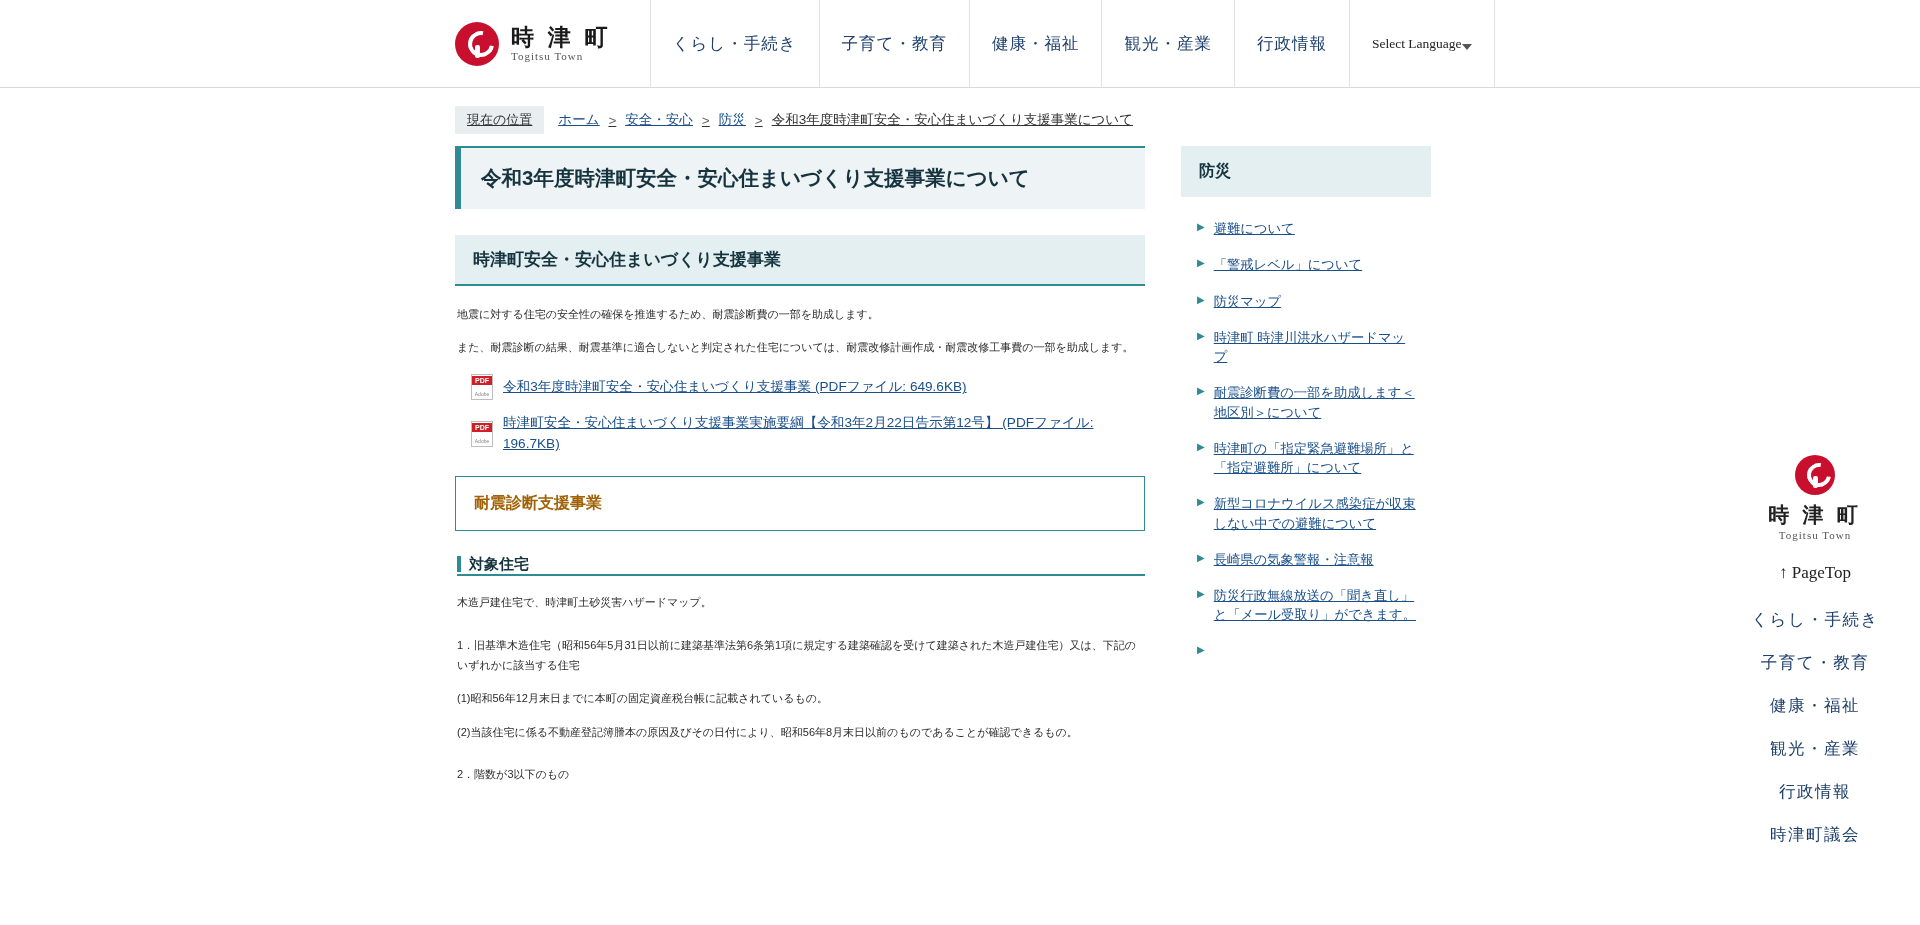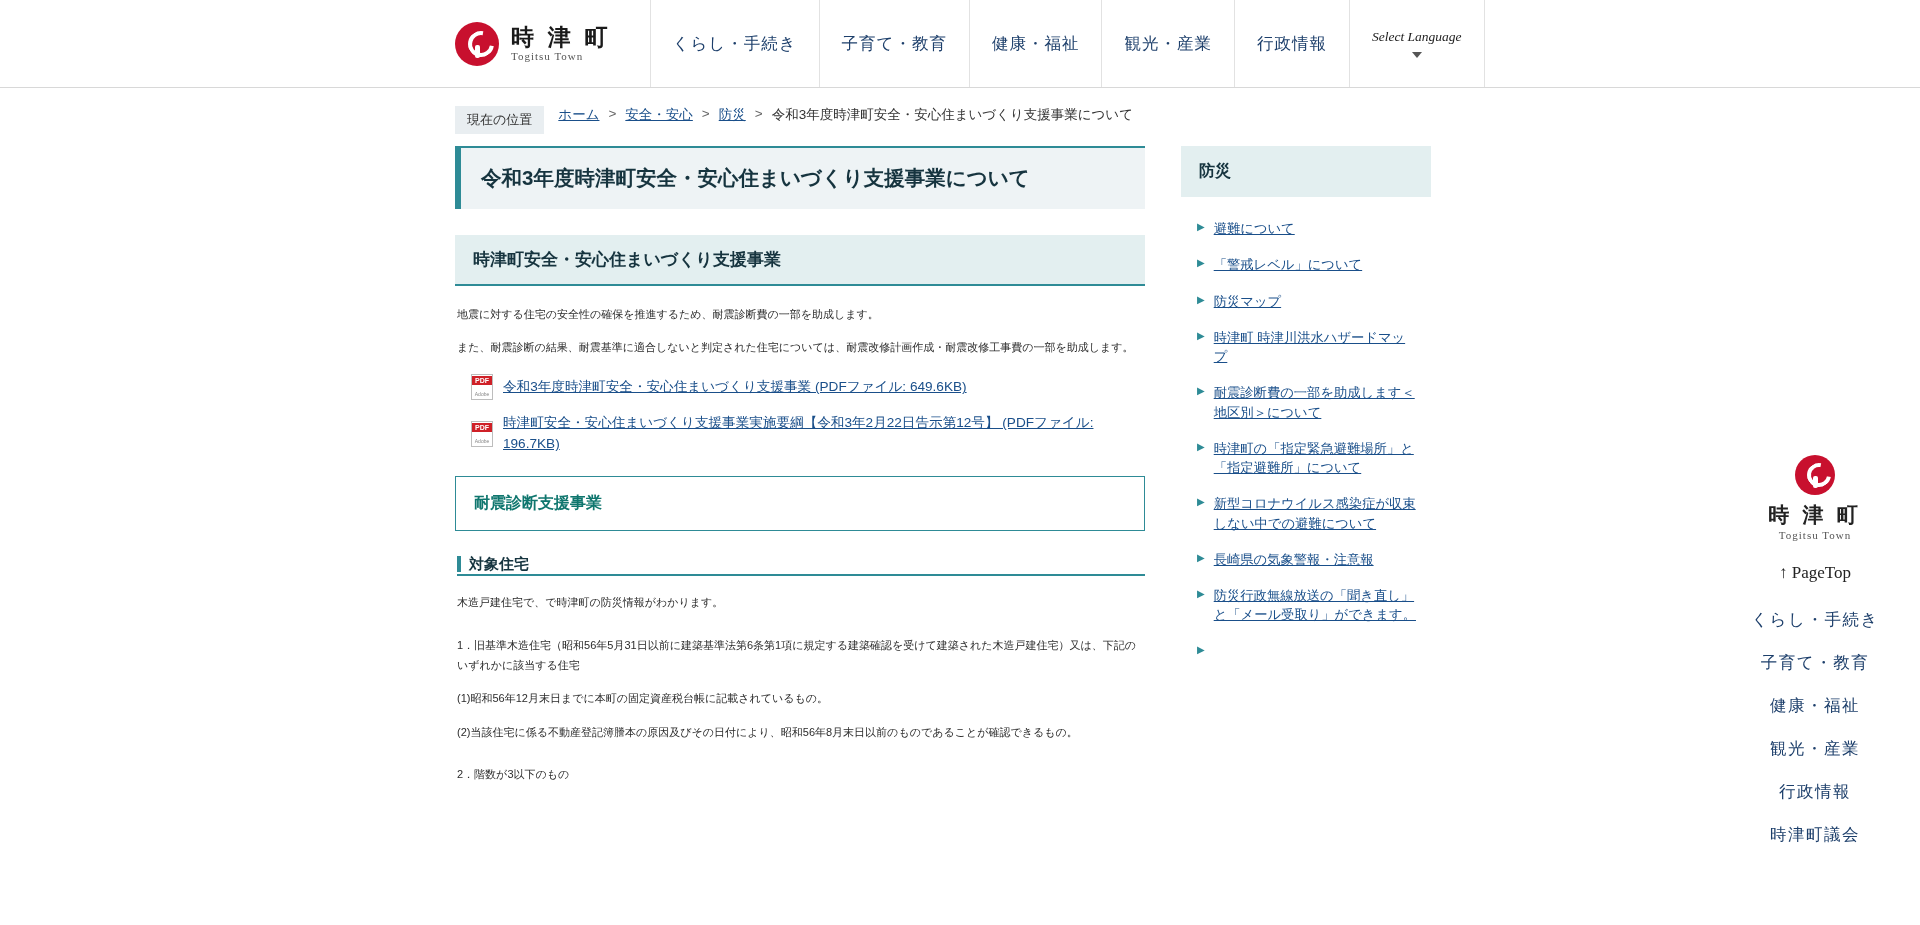--- a/index.html
+++ b/index.html
@@ -83,47 +83,48 @@
     font-size: 16.5px;
     color: #1d3f6b;
     letter-spacing: 1px;
     border-left: 1px solid #e2e2e2;
     cursor: pointer;
     white-space: nowrap;
   }
   .gnav-item:last-child { border-right: 1px solid #e2e2e2; }
   .lang-item {
     display: flex;
-    flex-direction: column;
+    flex-direction: row;
     align-items: center;
     justify-content: center;
     padding: 0 22px;
     border-left: 1px solid #e2e2e2;
     border-right: 1px solid #e2e2e2;
     font-size: 13.5px;
     color: #222;
     cursor: pointer;
     font-family: "Liberation Serif", "DejaVu Serif", serif;
-    font-style: italic;
   }
   .lang-caret {
     margin-top: 7px;
     width: 0; height: 0;
     border-left: 5px solid transparent;
     border-right: 5px solid transparent;
     border-top: 6px solid #555;
   }
 
   
   .breadcrumb-bar {
     padding: 18px 0 12px 455px;
     display: flex;
+    align-items: center;
     font-size: 13.5px;
     gap: 6px;
     color: #333;
+    text-decoration: underline;
   }
   .bc-label {
     background: #e9eef1;
     padding: 5px 12px;
     font-size: 13px;
     color: #333;
     margin-right: 8px;
   }
   .bc-sep { color: #666; padding: 0 3px; }
 
@@ -202,21 +203,21 @@
     font-size: 13.6px;
     line-height: 1.55;
     color: #1a4f8a;
     max-width: 620px;
   }
   .box-title {
     border: 1px solid #2e8b96;
     padding: 16px 18px;
     font-size: 16px;
     font-weight: bold;
-    color: #0f766e;
+    color: #a16207;
     margin: 22px 0 24px 0;
   }
   .sub-head {
     border-bottom: 2px solid #2e8b96;
     padding: 0 0 0 12px;
     margin: 0 0 16px 2px;
     position: relative;
     font-size: 15px;
     font-weight: bold;
     color: #16343f;
@@ -370,21 +371,21 @@
       <div class="pdf-row">
         <span class="pdf-icon"></span>
         <a class="pdf-link" href="#">時津町安全・安心住まいづくり支援事業実施要綱【令和3年2月22日告示第12号】 (PDFファイル: 196.7KB)</a>
       </div>
     </div>
 
     <div class="box-title">耐震診断支援事業</div>
 
     <div class="sub-head">対象住宅</div>
 
-    <p class="para">木造戸建住宅で、で時津町の防災情報がわかります。</p>
+    <p class="para">木造戸建住宅で、時津町土砂災害ハザードマップ。</p>
     <p class="para" style="margin-top:22px">1．旧基準木造住宅（昭和56年5月31日以前に建築基準法第6条第1項に規定する建築確認を受けて建築された木造戸建住宅）又は、下記のいずれかに該当する住宅</p>
     <p class="para">(1)昭和56年12月末日までに本町の固定資産税台帳に記載されているもの。</p>
     <p class="para">(2)当該住宅に係る不動産登記簿謄本の原因及びその日付により、昭和56年8月末日以前のものであることが確認できるもの。</p>
     <p class="para" style="margin-top:22px">2．階数が3以下のもの</p>
 
   </div>
 
   <div class="side-col">
     <div class="side-head">防災</div>
     <div class="side-body">

